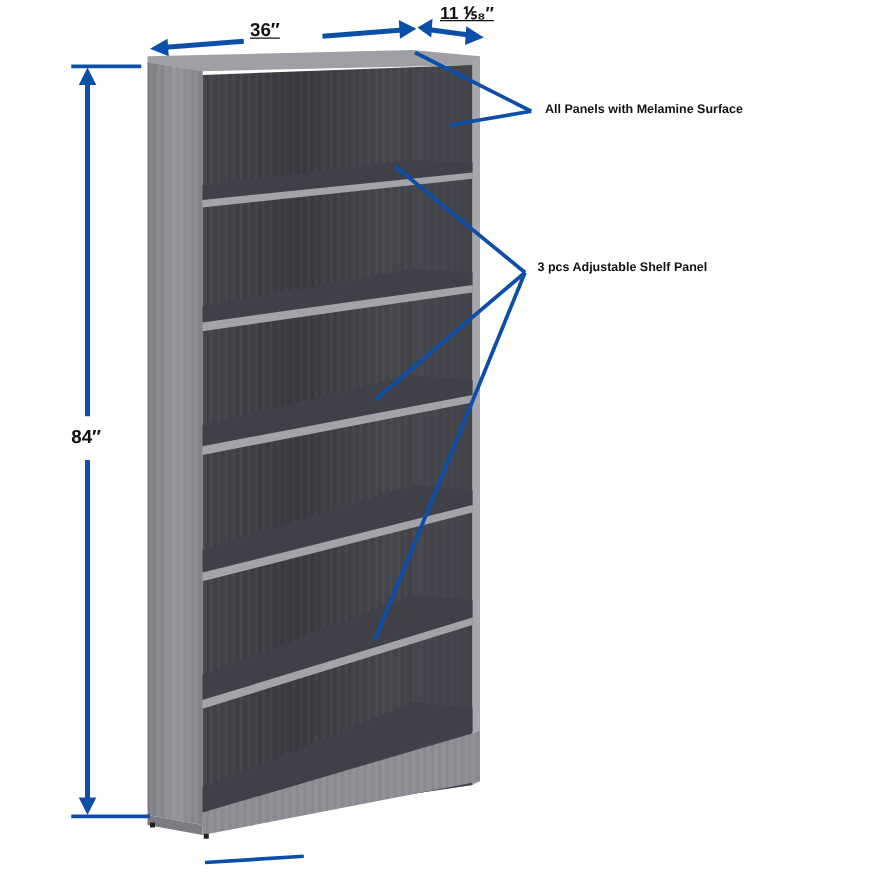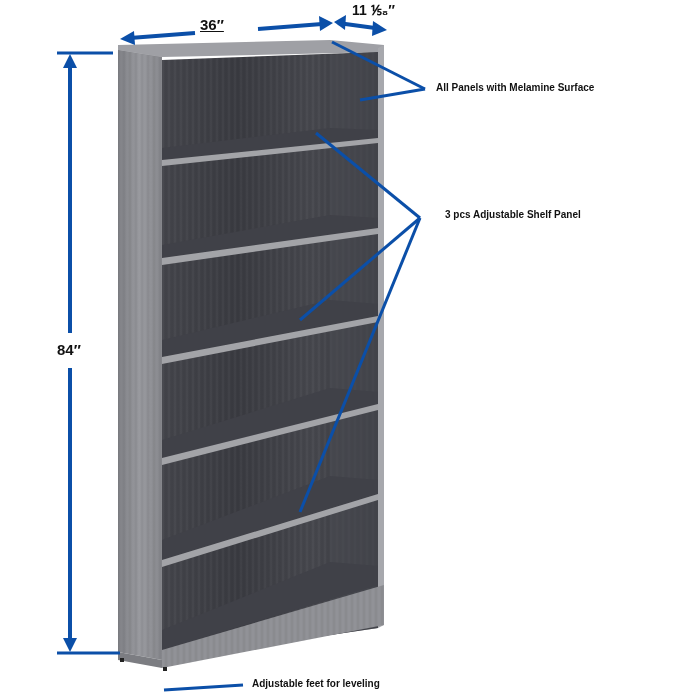--- a/index.html
+++ b/index.html
@@ -109,20 +109,19 @@
       <line x1="360" y1="100" x2="425" y2="89"></line>
 
       <line x1="316" y1="133" x2="420" y2="218"></line>
       <line x1="300" y1="320" x2="420" y2="218"></line>
       <line x1="300" y1="512" x2="420" y2="218"></line>
     </g>
   </svg>
 
   
   <div class="lbl dim" style="left:200px;top:16px;text-decoration:underline;">36″</div>
-  <div class="lbl dim" style="left:352px;top:0px;font-size:14px;">11 ⅕₈″</div>
+  <div class="lbl dim" style="left:352px;top:0px;font-size:14px;text-decoration:underline;">11 ⅕₈″</div>
   <div class="lbl dim" style="left:57px;top:341px;">84″</div>
 
   
   <div class="lbl callout" style="left:436px;top:82px;">All Panels with Melamine Surface</div>
-  <div class="lbl callout" style="left:430px;top:209px;margin-left:15px;">3 pcs Adjustable Shelf Panel</div>
-  <div class="lbl callout" style="left:252px;top:678px;">Adjustable feet for leveling</div>
+  <div class="lbl callout" style="left:430px;top:209px;">3 pcs Adjustable Shelf Panel</div>
 </div>
 
 </body></html>

